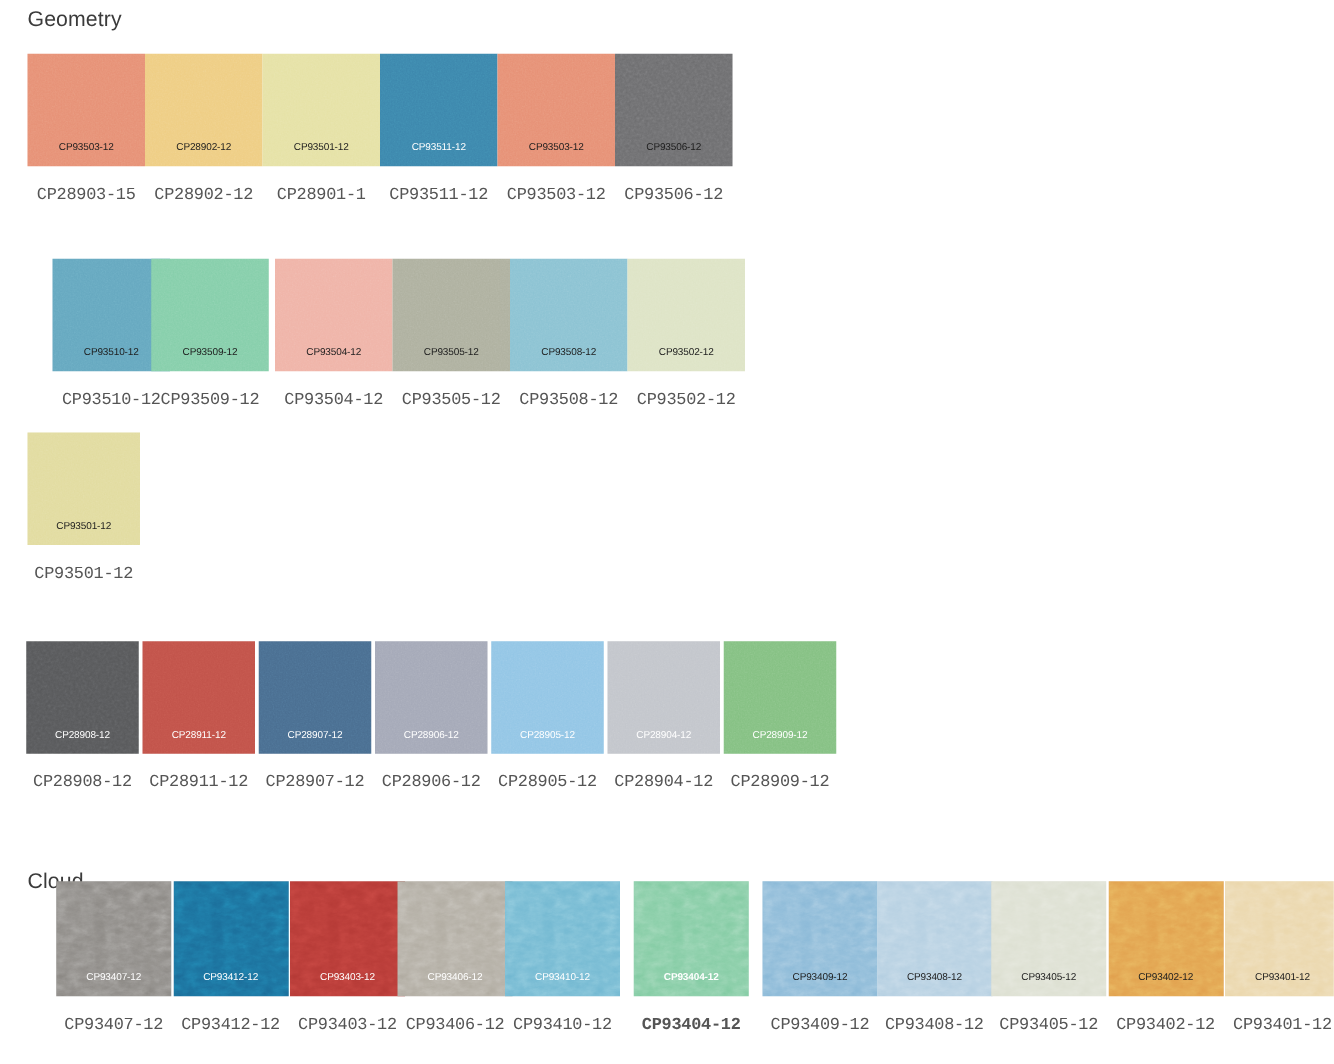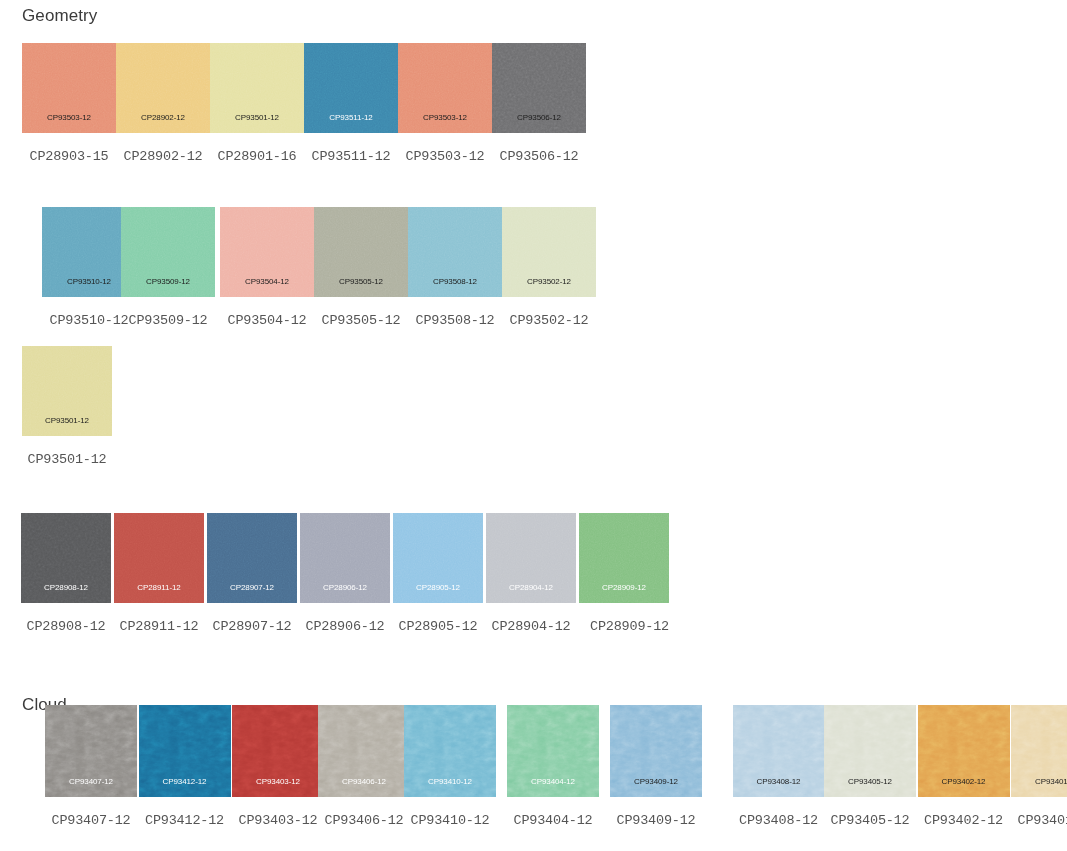--- a/index.html
+++ b/index.html
@@ -143,21 +143,21 @@
       </div>
       <div class="swatch-cell" style="width: 94px;">
         <div class="swatch-tile" style="width: 94px; height: 90px; background: rgb(230, 226, 166);">
           <div class="tex" style="mix-blend-mode: overlay; opacity: 0.6;">
             <svg xmlns="http://www.w3.org/2000/svg" preserveAspectRatio="none">
               <rect width="100%" height="100%" filter="url(#tex-fine)" style="mix-blend-mode:overlay"></rect>
             </svg>
           </div>
           <div class="swatch-inner-label dark">CP93501-12</div>
         </div>
-        <div class="swatch-caption" style="margin-top: 17px;">CP28901-16</div>
+        <div class="swatch-caption" style="margin-top: 17px;">CP28901-1</div>
       </div>
       <div class="swatch-cell" style="width: 94px;">
         <div class="swatch-tile" style="width: 94px; height: 90px; background: rgb(61, 135, 173);">
           <div class="tex" style="mix-blend-mode: overlay; opacity: 0.6;">
             <svg xmlns="http://www.w3.org/2000/svg" preserveAspectRatio="none">
               <rect width="100%" height="100%" filter="url(#tex-fine)" style="mix-blend-mode:overlay"></rect>
             </svg>
           </div>
           <div class="swatch-inner-label light">CP93511-12</div>
         </div>
@@ -327,21 +327,21 @@
         <div class="swatch-tile" style="width: 90px; height: 90px; background: rgb(195, 198, 204);">
           <div class="tex" style="mix-blend-mode: overlay; opacity: 0.6;">
             <svg xmlns="http://www.w3.org/2000/svg" preserveAspectRatio="none">
               <rect width="100%" height="100%" filter="url(#tex-fine)" style="mix-blend-mode:overlay"></rect>
             </svg>
           </div>
           <div class="swatch-inner-label light">CP28904-12</div>
         </div>
         <div class="swatch-caption" style="margin-top: 17px;">CP28904-12</div>
       </div>
-      <div class="swatch-cell" style="width: 90px; align-items: flex-end;">
+      <div class="swatch-cell" style="width: 90px;">
         <div class="swatch-tile" style="width: 90px; height: 90px; background: rgb(133, 193, 131);">
           <div class="tex" style="mix-blend-mode: overlay; opacity: 0.6;">
             <svg xmlns="http://www.w3.org/2000/svg" preserveAspectRatio="none">
               <rect width="100%" height="100%" filter="url(#tex-fine)" style="mix-blend-mode:overlay"></rect>
             </svg>
           </div>
           <div class="swatch-inner-label light">CP28909-12</div>
         </div>
         <div class="swatch-caption" style="margin-top: 17px;">CP28909-12</div>
       </div>
@@ -396,21 +396,21 @@
         <div class="swatch-tile" style="width: 92px; height: 92px; background: rgb(116, 185, 210);">
           <div class="tex" style="mix-blend-mode: overlay; opacity: 0.85;">
             <svg xmlns="http://www.w3.org/2000/svg" preserveAspectRatio="none">
               <rect width="100%" height="100%" filter="url(#tex-cloud)" style="mix-blend-mode:overlay"></rect>
             </svg>
           </div>
           <div class="swatch-inner-label light">CP93410-12</div>
         </div>
         <div class="swatch-caption" style="margin-top: 17px;">CP93410-12</div>
       </div>
-      <div class="swatch-cell" style="width: 111px;">
+      <div class="swatch-cell" style="width: 111px; font-weight: bold;">
         <div class="swatch-tile" style="width: 92px; height: 92px; background: rgb(132, 204, 164);">
           <div class="tex" style="mix-blend-mode: overlay; opacity: 0.85;">
             <svg xmlns="http://www.w3.org/2000/svg" preserveAspectRatio="none">
               <rect width="100%" height="100%" filter="url(#tex-cloud)" style="mix-blend-mode:overlay"></rect>
             </svg>
           </div>
           <div class="swatch-inner-label light">CP93404-12</div>
         </div>
         <div class="swatch-caption" style="margin-top: 17px;">CP93404-12</div>
       </div>
@@ -418,21 +418,21 @@
         <div class="swatch-tile" style="width: 92px; height: 92px; background: rgb(140, 186, 216);">
           <div class="tex" style="mix-blend-mode: overlay; opacity: 0.85;">
             <svg xmlns="http://www.w3.org/2000/svg" preserveAspectRatio="none">
               <rect width="100%" height="100%" filter="url(#tex-cloud)" style="mix-blend-mode:overlay"></rect>
             </svg>
           </div>
           <div class="swatch-inner-label dark">CP93409-12</div>
         </div>
         <div class="swatch-caption" style="margin-top: 17px;">CP93409-12</div>
       </div>
-      <div class="swatch-cell" style="width: 88px; margin-left: 31px;">
+      <div class="swatch-cell" style="width: 88px;">
         <div class="swatch-tile" style="width: 92px; height: 92px; background: rgb(182, 208, 226);">
           <div class="tex" style="mix-blend-mode: overlay; opacity: 0.85;">
             <svg xmlns="http://www.w3.org/2000/svg" preserveAspectRatio="none">
               <rect width="100%" height="100%" filter="url(#tex-cloud)" style="mix-blend-mode:overlay"></rect>
             </svg>
           </div>
           <div class="swatch-inner-label dark">CP93408-12</div>
         </div>
         <div class="swatch-caption" style="margin-top: 17px;">CP93408-12</div>
       </div>

